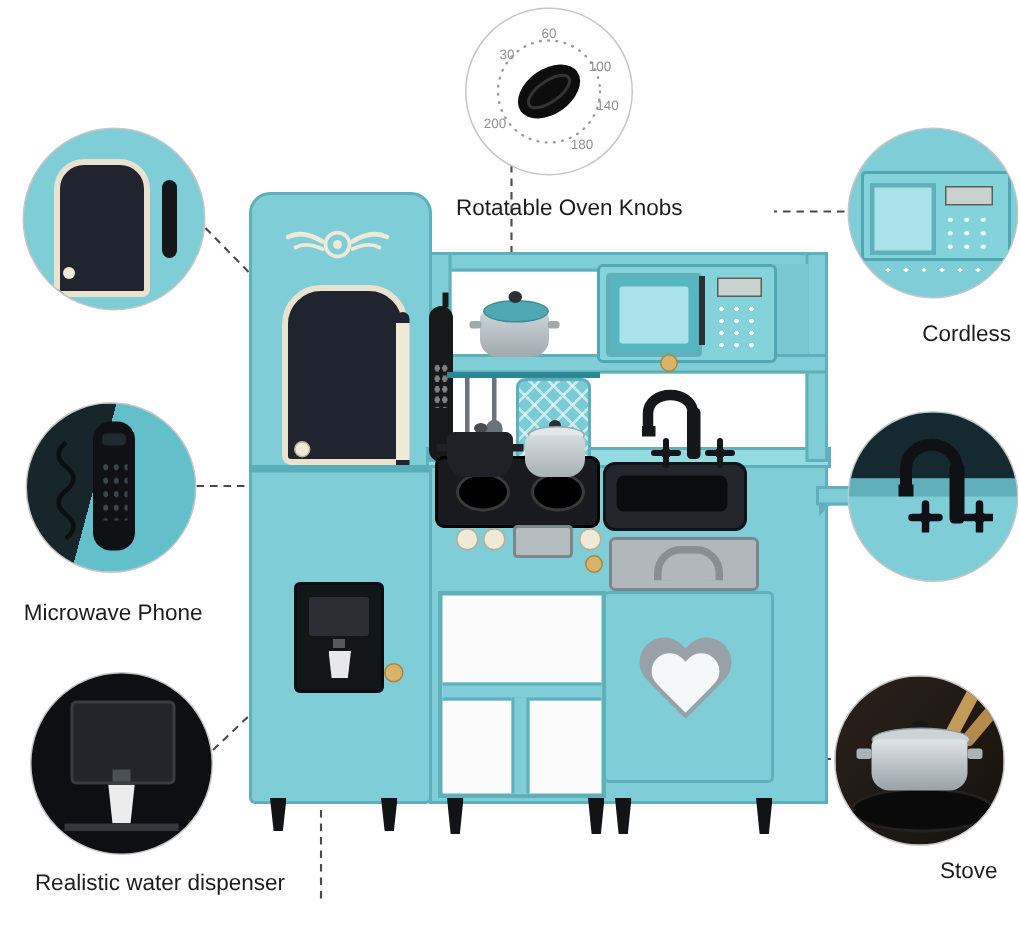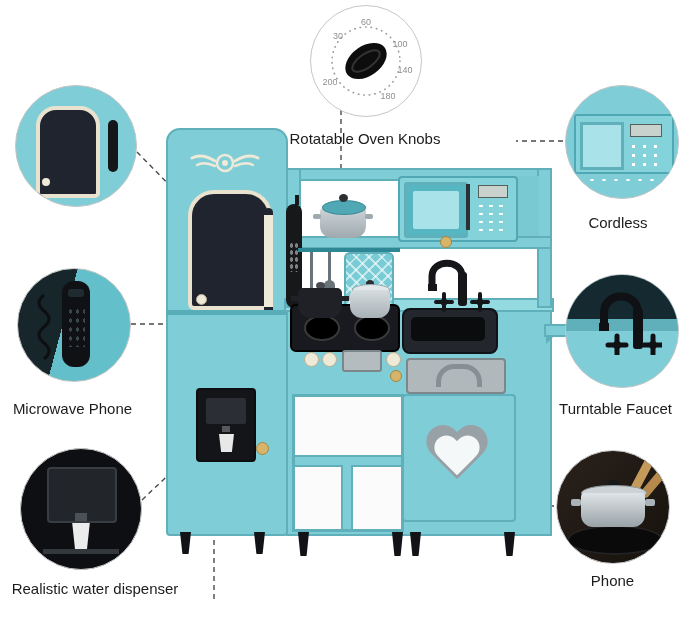--- a/index.html
+++ b/index.html
@@ -1,19 +1,19 @@
 <!DOCTYPE html>
 <html><head>
 <meta charset="utf-8">
 <style>
   html,body{margin:0;padding:0;background:#fff;}
   #canvas{position:relative;width:679px;height:620px;background:#fff;overflow:hidden;
           font-family:"Liberation Sans",sans-serif;}
   .a{position:absolute;}
-  .label{position:absolute;font-size:15px;color:#1c1c1c;text-align:center;line-height:17px;}
+  .label{position:absolute;font-size:15px;color:#1c1c1c;text-align:right;line-height:17px;}
   .co-circle{position:absolute;border-radius:50%;overflow:hidden;border:1px solid #c6c6c6;background:#fff;}
   .leg{position:absolute;background:#121316;clip-path:polygon(0 0,100% 0,78% 100%,22% 100%);border-radius:0 0 3px 3px;}
   .wood{position:absolute;border-radius:50%;background:#d8b36a;border:1px solid #a8853f;}
   .rangeknob{position:absolute;width:13px;height:13px;border-radius:50%;background:#efe9d8;border:1px solid #b9ae92;}
   .heart-gray{position:absolute;width:66px;height:60px;}
   .heart-gray::before,.heart-gray::after{content:"";position:absolute;top:0;width:33px;height:53px;
       border-radius:33px 33px 0 0;background:#97a1a6;}
   .heart-gray::before{left:33px;transform:rotate(-45deg);transform-origin:0 100%;}
   .heart-gray::after{left:0;transform:rotate(45deg);transform-origin:100% 100%;}
   .heart-white{position:absolute;width:48px;height:44px;}
@@ -217,35 +217,34 @@
       <g stroke="#101114" stroke-width="5" stroke-linecap="round">
         <line x1="26" y1="62" x2="44" y2="62"></line>
           <line x1="35" y1="53" x2="35" y2="71"></line>
         <line x1="62" y1="62" x2="80" y2="62"></line>
           <line x1="71" y1="53" x2="71" y2="71"></line>
       </g>
       <circle cx="35" cy="62" r="4" fill="#101114"></circle>
         <circle cx="71" cy="62" r="4" fill="#101114"></circle>
     </svg>
   </div>
-  <div class="label" style="left:552px;top:400px;width:127px;">Turntable Faucet</div>
 
   <div class="co-circle" style="left:20px;top:448px;width:120px;height:120px;background:#0e0f12;">
     <div class="a" style="left:26px;top:18px;width:66px;height:52px;background:#22262b;border:2px solid #383d43;border-radius:4px;"></div>
     <div class="a" style="left:54px;top:64px;width:12px;height:8px;background:#4a5056;"></div>
     <div class="a" style="left:50px;top:74px;width:20px;height:26px;background:#ececec;clip-path:polygon(6% 0,94% 0,80% 100%,20% 100%);"></div>
     <div class="a" style="left:22px;top:100px;width:76px;height:5px;background:#33383d;"></div>
   </div>
   <div class="label" style="left:0px;top:580px;width:190px;">Realistic water dispenser</div>
 
   <div class="co-circle" style="left:556px;top:450px;width:112px;height:112px;background:linear-gradient(135deg,#2a211a,#17120e);">
     <div class="a" style="left:80px;top:2px;width:9px;height:46px;background:#c49a5a;transform:rotate(28deg);border-radius:4px;"></div>
     <div class="a" style="left:94px;top:10px;width:9px;height:40px;background:#b58a4c;transform:rotate(40deg);border-radius:4px;"></div>
     <div class="a" style="left:10px;top:74px;width:92px;height:26px;background:#0a0a0a;border:2px solid #222;border-radius:50%;"></div>
     <div class="a" style="left:51px;top:29px;width:11px;height:9px;background:#17181a;border-radius:50%;"></div>
     <div class="a" style="left:24px;top:34px;width:64px;height:14px;background:#ccd3d7;border:1px solid #8b959a;border-radius:50%;"></div>
     <div class="a" style="left:14px;top:48px;width:10px;height:7px;background:#aab3b8;border-radius:2px;"></div>
     <div class="a" style="left:88px;top:48px;width:10px;height:7px;background:#aab3b8;border-radius:2px;"></div>
     <div class="a" style="left:24px;top:42px;width:64px;height:34px;background:linear-gradient(#dfe4e7,#98a2a7);border-radius:4px 4px 12px 12px;"></div>
   </div>
-  <div class="label" style="left:560px;top:572px;width:105px;">Phone</div>
+  <div class="label" style="left:560px;top:572px;width:105px;">Stove</div>
 
 </div>
 
 </body></html>

